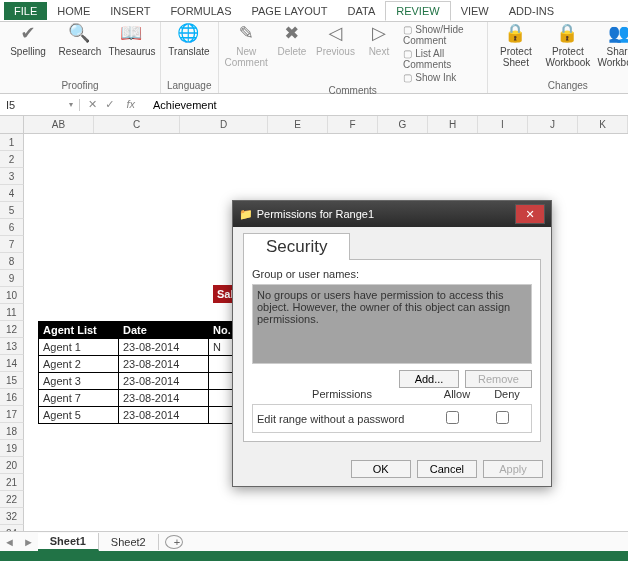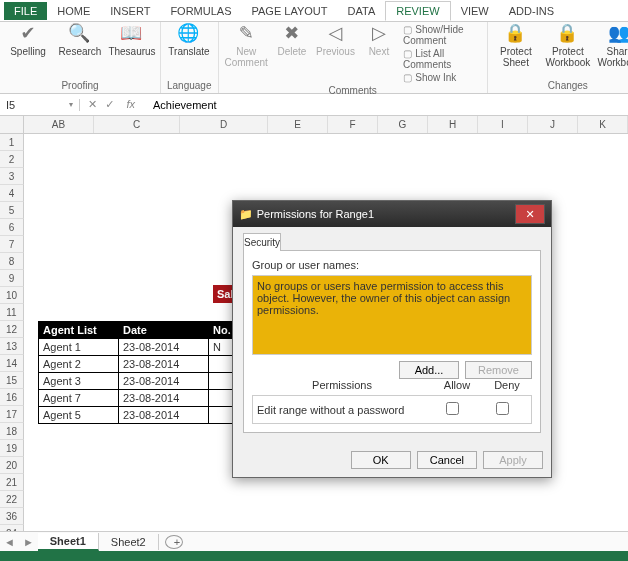--- a/index.html
+++ b/index.html
@@ -55,23 +55,23 @@
   .addsheet { padding: 0 8px; color: #666; border:1px solid #999; border-radius:50%; width:14px; height:14px; line-height:12px; text-align:center; margin-left:6px; font-size:11px;}
 
   .statusbar { position:absolute; bottom:0; left:0; right:0; height:10px; background:#217346; }
 
   
   .dialog { position: absolute; left: 232px; top: 200px; width: 320px; background: #f0f0f0; border: 1px solid #666; box-shadow: 0 3px 12px rgba(0,0,0,0.4); }
   .dlg-title { background: linear-gradient(#4a4a4a,#2a2a2a); color: #fff; height: 26px; display: flex; align-items: center; padding: 12px 6px; font-size: 11px; justify-content: space-between;}
   .dlg-title .ticon { color: #e8b84a; margin-right:4px; }
   .dlg-close { background:#c84040; color:#fff; width:30px; text-align:center; line-height:18px; border:1px solid #555;}
   .dlg-body { padding: 6px 10px 10px 10px; }
-  .dlg-tab { display:inline-block; background:#fff; border:1px solid #bbb; border-bottom:none; padding:3px 0; font-size:10px;}
+  .dlg-tab { display:inline-block; background:#fff; border:1px solid #bbb; border-bottom:none; padding:3px 22px; font-size:17px;}
   .dlg-panel { border:1px solid #bbb; background:#fff; padding:8px; margin-top:-1px;}
-  .grpbox { border:1px solid #ccc; background:#eab308; padding:4px; font-size:11px; height:80px; margin:4px 0 6px 0; overflow:auto;}
+  .grpbox { border:1px solid #ccc; background:#a3a3a3; padding:4px; font-size:11px; height:80px; margin:4px 0 6px 0; overflow:auto;}
   .btnrow { display:flex; justify-content:flex-end; gap:6px; }
   .winbtn { background:#f4f4f4; border:1px solid #aaa; padding:2px 12px; font-size:11px; min-width:60px;}
   .winbtn.disabled { color:#aaa; }
   .permbox { border:1px solid #ccc; background:#fff; padding:4px; margin-top:4px; font-size:11px;}
   .perm-head { display:flex; font-size:11px; }
   .perm-head span:first-child{flex:1;}
   .perm-head span{width:50px; text-align:center;}
   .perm-row { display:flex; align-items:center; padding:2px 0;}
   .perm-row span:first-child{flex:1;}
   .perm-row .cb{width:50px; text-align:center;}
@@ -254,21 +254,21 @@
       <div class="row">
         <div class="rowh">20</div>
       </div>
       <div class="row">
         <div class="rowh">21</div>
       </div>
       <div class="row">
         <div class="rowh">22</div>
       </div>
       <div class="row">
-        <div class="rowh">36</div>
+        <div class="rowh">32</div>
       </div>
       <div class="row">
         <div class="rowh">24</div>
       </div>
       <div class="row">
         <div class="rowh">25</div>
       </div>
       <div class="row">
         <div class="rowh">26</div>
       </div>

